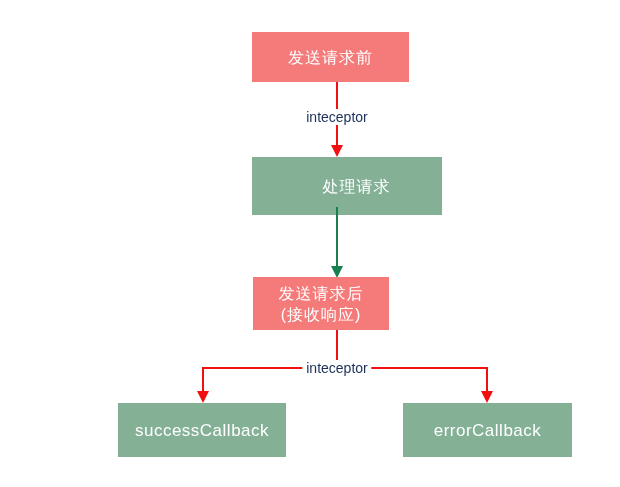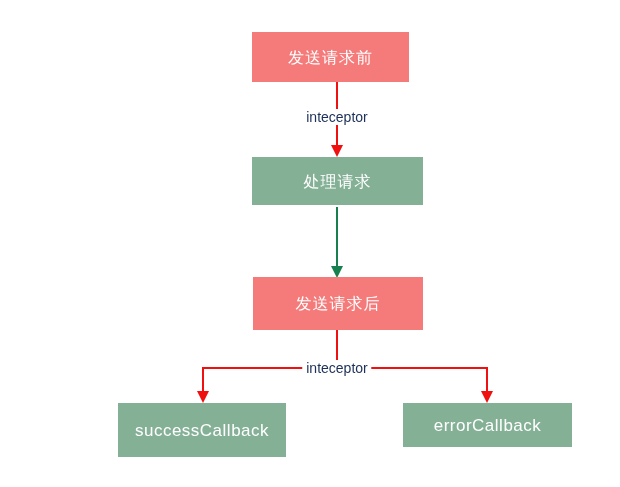--- a/index.html
+++ b/index.html
@@ -62,43 +62,44 @@
 <div class="canvas">
 
   <div class="node pink" style="left:252px;top:32px;width:157px;height:50px;">
     <span>发送请求前</span>
   </div>
 
   <div class="vline red" style="left:336px;top:82px;height:64px;"></div>
   <div class="arrowhead red-head" style="left:331px;top:145px;"></div>
   <div class="edge-label" style="left:337px;top:117px;">inteceptor</div>
 
-  <div class="node green" style="left:252px;top:157px;width:171px;height:48px;">
+  <div class="node green" style="left:252px;top:157px;width:171px;height:58px;padding-left:19px;">
     <span>处理请求</span>
   </div>
 
   <div class="vline greenline" style="left:336px;top:207px;height:60px;"></div>
   <div class="arrowhead green-head" style="left:331px;top:266px;"></div>
 
-  <div class="node pink" style="left:253px;top:277px;width:170px;height:53px;">
+  <div class="node pink" style="left:253px;top:277px;width:136px;height:53px;">
     <span>发送请求后</span>
+    <span>(接收响应)</span>
   </div>
 
   <div class="vline red" style="left:336px;top:330px;height:39px;"></div>
   <div class="hline red" style="left:202px;top:367px;width:285px;"></div>
 
   <div class="vline red" style="left:202px;top:367px;height:25px;"></div>
   <div class="arrowhead red-head" style="left:197px;top:391px;"></div>
 
   <div class="vline red" style="left:486px;top:367px;height:25px;"></div>
   <div class="arrowhead red-head" style="left:481px;top:391px;"></div>
 
   <div class="edge-label" style="left:337px;top:368px;">inteceptor</div>
 
   <div class="node green mono-label" style="left:118px;top:403px;width:168px;height:54px;">
     <span>successCallback</span>
   </div>
 
-  <div class="node green mono-label" style="left:403px;top:403px;width:169px;height:44px;">
+  <div class="node green mono-label" style="left:403px;top:403px;width:169px;height:54px;">
     <span>errorCallback</span>
   </div>
 
 </div>
 
 </body></html>

